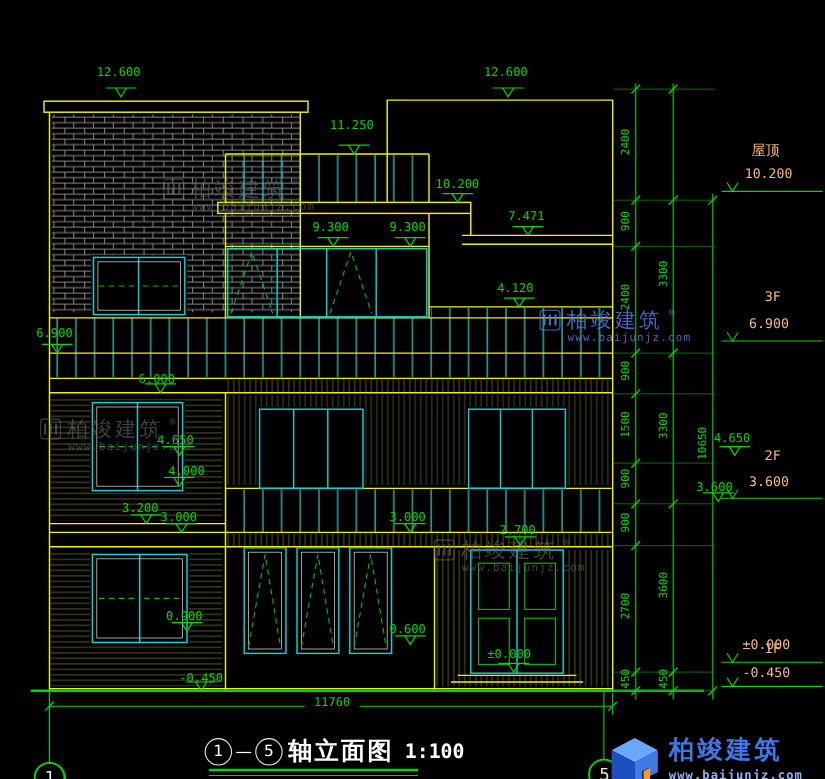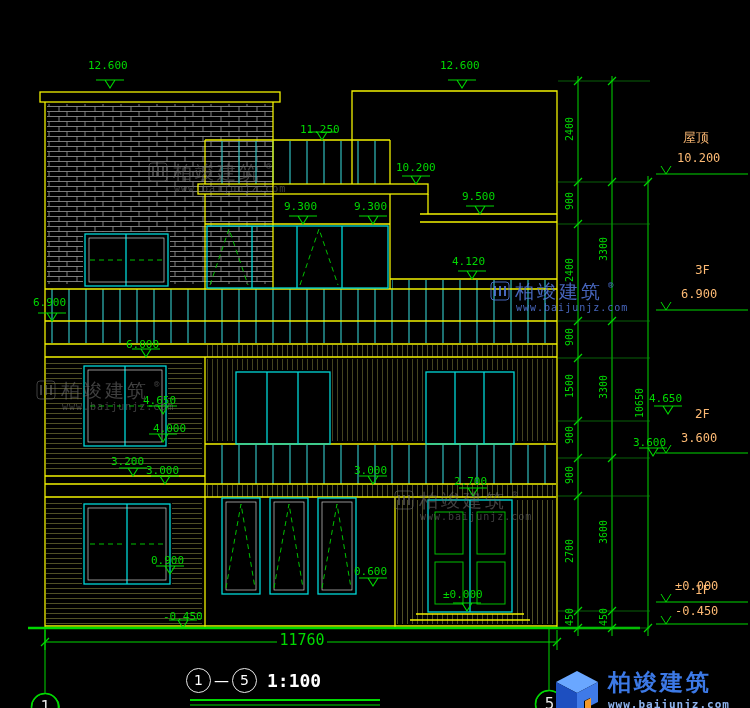--- a/index.html
+++ b/index.html
@@ -6,21 +6,21 @@
   .stage{position:relative;width:750px;height:708px;background:#000;overflow:hidden;
          font-family:"DejaVu Sans Mono","Liberation Mono",monospace;margin-top:36px;}
   .draw{position:absolute;left:0;top:0;}
   .lvl{position:absolute;color:#00d800;font-size:11px;line-height:1;white-space:nowrap;}
   .vdim{position:absolute;width:44px;text-align:center;color:#00d800;font-size:10px;
         line-height:1;transform:rotate(-90deg);}
   .flr{position:absolute;color:#fdba74;font-size:12px;line-height:1;white-space:nowrap;
        font-family:"DejaVu Sans","Liberation Sans",sans-serif;}
   .flr.num{font-family:"DejaVu Sans Mono",monospace;}
   .bdim{position:absolute;left:277px;top:597px;width:50px;text-align:center;color:#00d800;
-        font-size:15px;line-height:1;background:#000;}
+        font-size:11px;line-height:1;background:#000;}
   .bubble{position:absolute;width:27px;height:27px;border:1.7px solid #00d800;border-radius:50%;
           color:#e8e8e8;font-size:15px;line-height:27px;text-align:center;
           font-family:"DejaVu Sans","Liberation Sans",sans-serif;}
   .title{position:absolute;left:186px;top:632px;display:flex;align-items:center;gap:5px;color:#fff;
          font-family:"DejaVu Sans","Liberation Sans",sans-serif;}
   .tbubble{width:23px;height:23px;border:1.5px solid #e8e8e8;border-radius:50%;
            font-size:14px;line-height:23px;text-align:center;flex:0 0 auto;}
   .tdash{font-size:15px;margin:0 -2px;}
   .ttext{font-size:22px;font-weight:bold;letter-spacing:2px;white-space:nowrap;}
   .tscale{font-size:18px;font-weight:bold;margin-left:5px;font-family:"DejaVu Sans Mono",monospace;}
@@ -203,23 +203,23 @@
       </g>
       <line x1="190" y1="664" x2="380" y2="664" stroke-width="2.2"></line>
       <line x1="190" y1="669" x2="380" y2="669" stroke-width="1"></line>
       <circle cx="45" cy="671" r="13.5" stroke-width="1.6"></circle>
       <circle cx="549" cy="668" r="13.5" stroke-width="1.6"></circle>
     </g>
   </svg>
 
   <span class="lvl" style="left:88px;top:24px">12.600</span>
   <span class="lvl" style="left:440px;top:24px">12.600</span>
-  <span class="lvl" style="left:300px;top:88px">11.250</span>
+  <span class="lvl" style="left:300px;top:72px">11.250</span>
   <span class="lvl" style="left:396px;top:126px">10.200</span>
-  <span class="lvl" style="left:462px;top:155px">9.500</span>
+  <span class="lvl" style="left:462px;top:155px">7.471</span>
   <span class="lvl" style="left:284px;top:165px">9.300</span>
   <span class="lvl" style="left:354px;top:165px">9.300</span>
   <span class="lvl" style="left:452px;top:220px">4.120</span>
   <span class="lvl" style="left:33px;top:261px">6.900</span>
   <span class="lvl" style="left:126px;top:303px">6.000</span>
   <span class="lvl" style="left:143px;top:359px">4.650</span>
   <span class="lvl" style="left:153px;top:387px">4.000</span>
   <span class="lvl" style="left:111px;top:420px">3.200</span>
   <span class="lvl" style="left:146px;top:429px">3.000</span>
   <span class="lvl" style="left:354px;top:429px">3.000</span>
@@ -258,20 +258,21 @@
   <span class="flr num" style="left:675px;top:544px">±0.000</span>
   <span class="flr num" style="left:675px;top:569px">-0.450</span>
 
   <div class="bubble" style="left:31px;top:657px">1</div>
   <div class="bubble" style="left:535px;top:654px">5</div>
 
   <div class="title">
     <span class="tbubble">1</span>
     <span class="tdash">—</span>
     <span class="tbubble">5</span>
+    <span class="ttext">轴立面图</span>
     <span class="tscale">1:100</span>
   </div>
 
   <div class="logo">
     <svg width="46" height="50" viewBox="0 0 46 50">
       <polygon points="23,1 44,12 23,23 2,12" fill="#6aa7ff"></polygon>
       <polygon points="2,12 23,23 23,49 2,38" fill="#1d4fc0"></polygon>
       <polygon points="23,23 44,12 44,32 36,36 36,28 30,31 30,39 23,42" fill="#3f7ae8"></polygon>
       <polygon points="31,31 37,28 37,40 31,43" fill="#f49a2a"></polygon>
     </svg>

